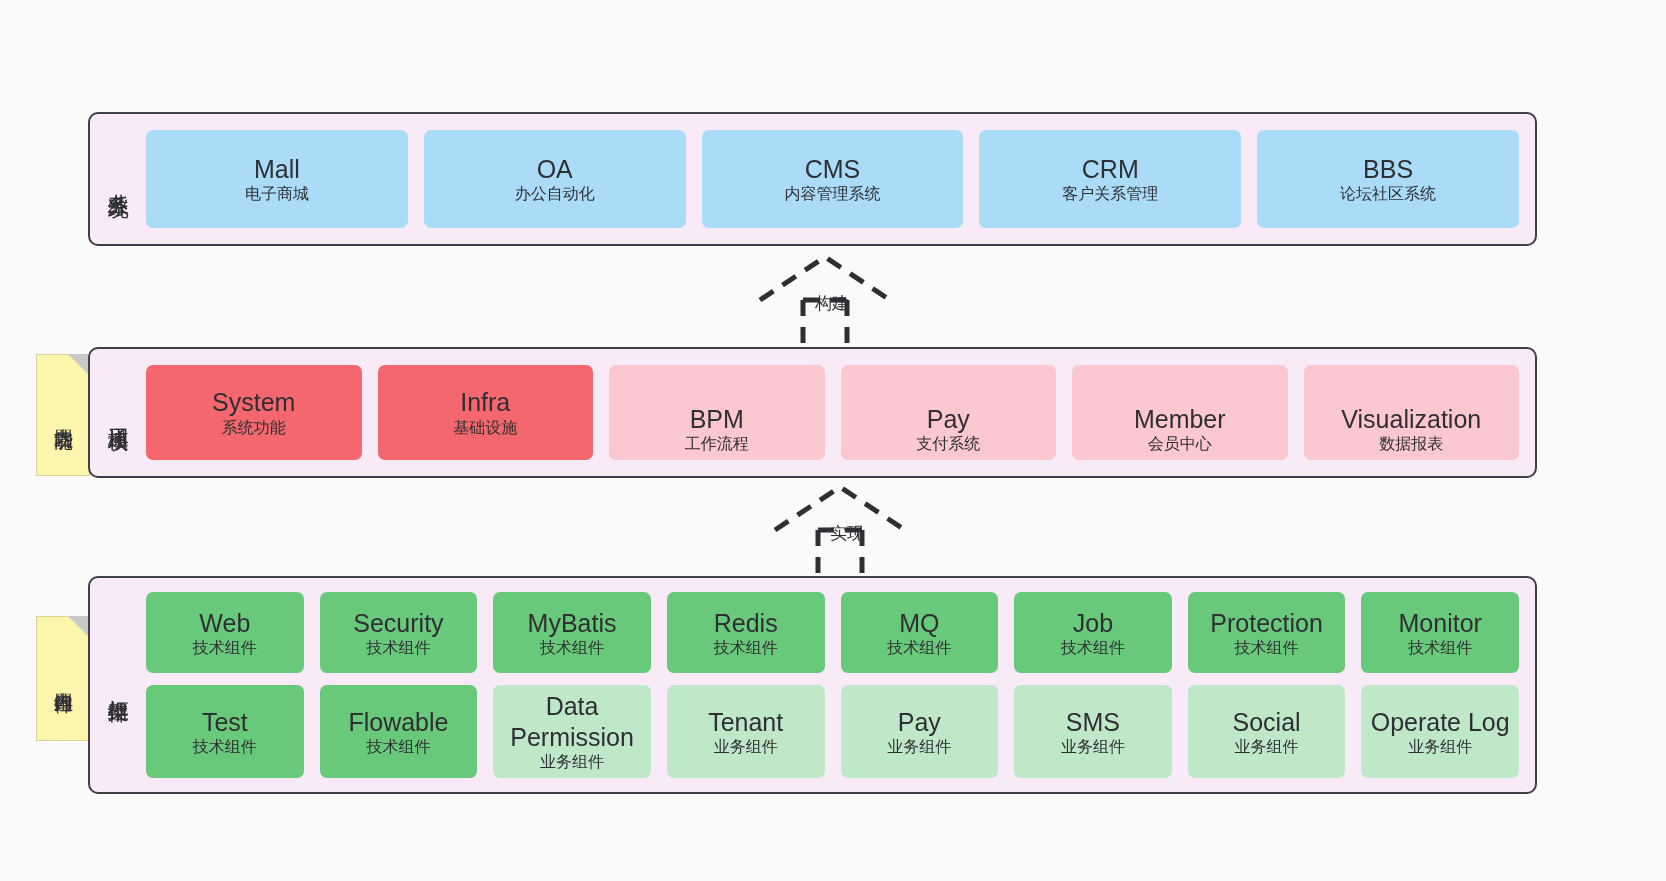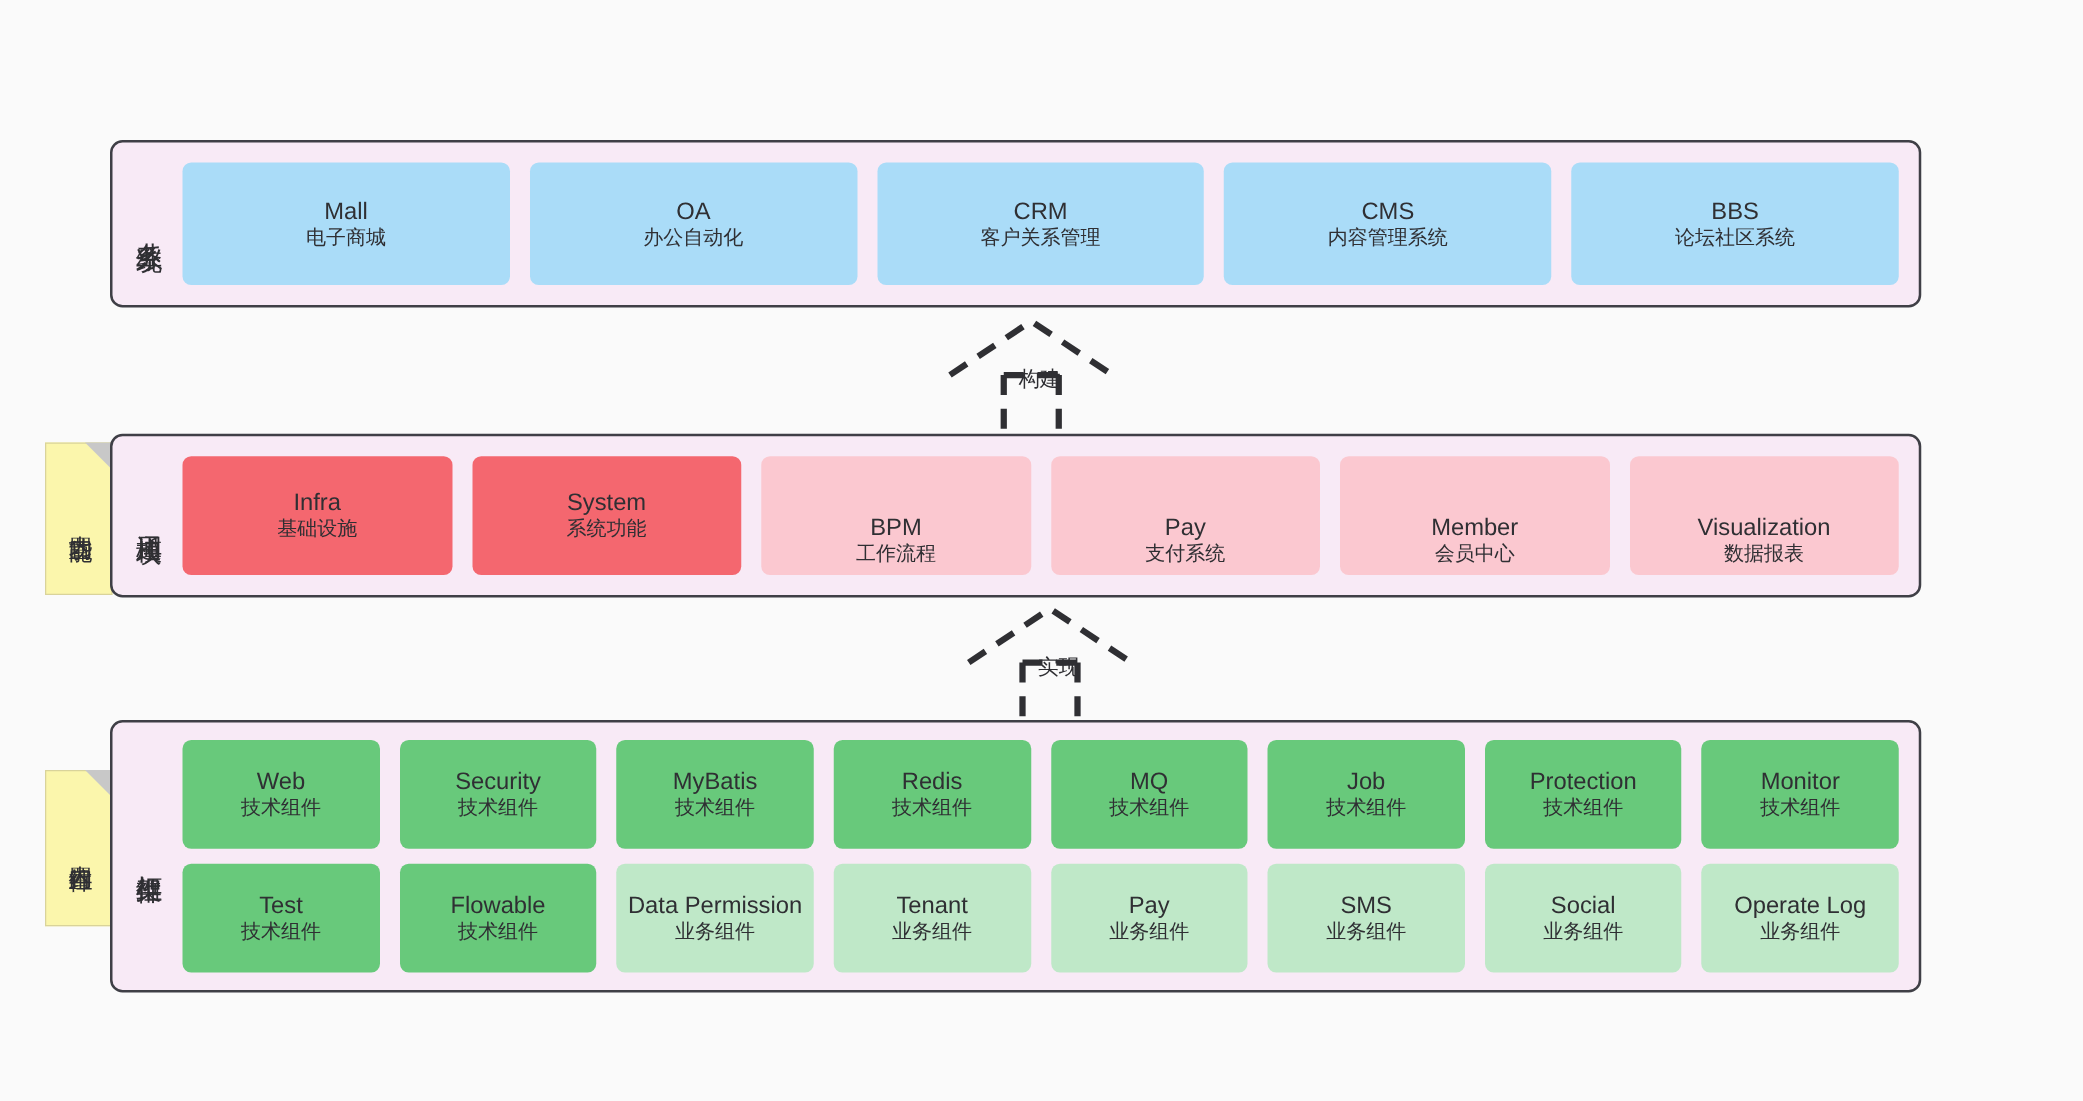--- a/index.html
+++ b/index.html
@@ -73,21 +73,21 @@
     display: flex;
     flex-direction: column;
     align-items: center;
     justify-content: center;
     text-align: center;
     padding: 6px 4px;
     box-sizing: border-box;
     line-height: 1.22;
   }
   .card .ctitle {
-    font-size: 19px;
+    font-size: 25px;
     color: #2f2f33;
   }
   .card .csub {
     font-size: 16px;
     color: #2f2f33;
   }
 
   .c-blue       { background: #aadcf8; }
   .c-red        { background: #f4676f; }
   .c-pink       { background: #fbc8d0; justify-content: flex-end; }
@@ -160,26 +160,26 @@
     <div class="cards">
       <div class="card c-blue">
         <span class="ctitle">Mall</span>
         <span class="csub">电子商城</span>
       </div>
       <div class="card c-blue">
         <span class="ctitle">OA</span>
         <span class="csub">办公自动化</span>
       </div>
       <div class="card c-blue">
+        <span class="ctitle">CMS</span>
+        <span class="csub">内容管理系统</span>
+      </div>
+      <div class="card c-blue">
         <span class="ctitle">CRM</span>
         <span class="csub">客户关系管理</span>
-      </div>
-      <div class="card c-blue">
-        <span class="ctitle">CMS</span>
-        <span class="csub">内容管理系统</span>
       </div>
       <div class="card c-blue">
         <span class="ctitle">BBS</span>
         <span class="csub">论坛社区系统</span>
       </div>
     </div>
   </div>
 
   <div class="connector" id="conn-build">
     <svg width="160" height="94" viewBox="0 0 160 94">
@@ -189,26 +189,26 @@
     <span class="conn-label">构建</span>
   </div>
 
   <div class="note" id="note-common">
     <span>内置功能</span>
   </div>
   <div class="layer" id="layer-common">
     <div class="layer-title">通用模块</div>
     <div class="cards">
       <div class="card c-red">
+        <span class="ctitle">System</span>
+        <span class="csub">系统功能</span>
+      </div>
+      <div class="card c-red">
         <span class="ctitle">Infra</span>
         <span class="csub">基础设施</span>
-      </div>
-      <div class="card c-red">
-        <span class="ctitle">System</span>
-        <span class="csub">系统功能</span>
       </div>
       <div class="card c-pink">
         <span class="ctitle">BPM</span>
         <span class="csub">工作流程</span>
       </div>
       <div class="card c-pink">
         <span class="ctitle">Pay</span>
         <span class="csub">支付系统</span>
       </div>
       <div class="card c-pink">

